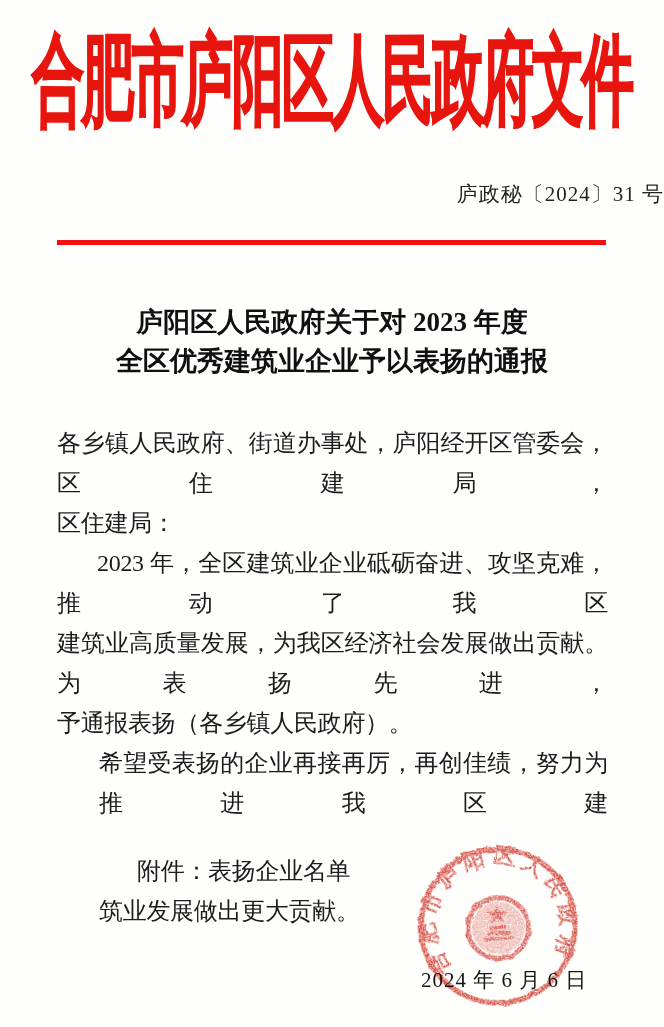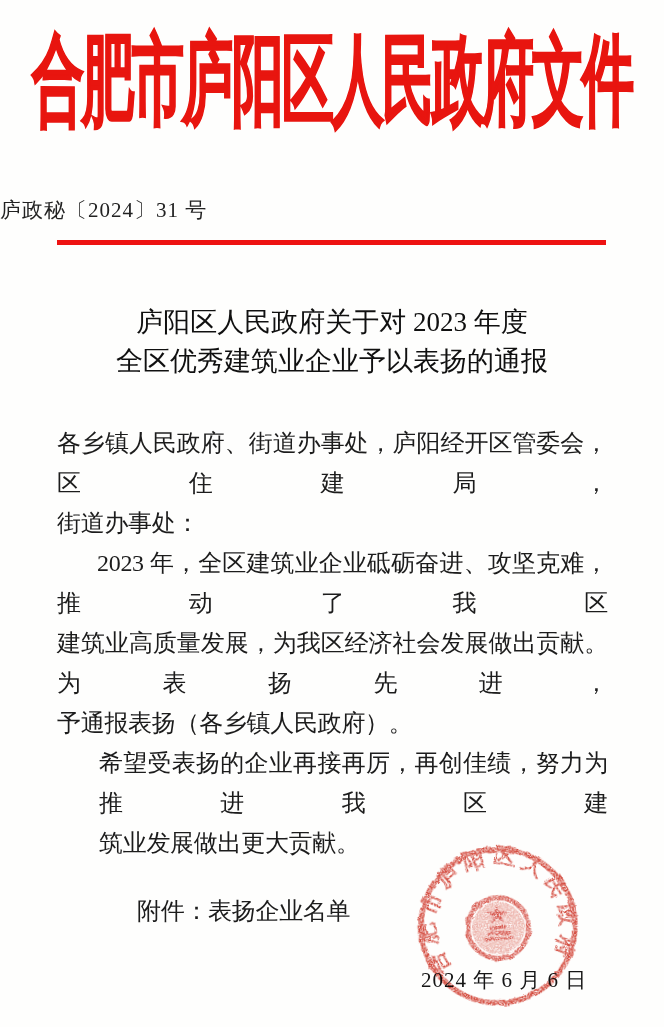--- a/index.html
+++ b/index.html
@@ -28,36 +28,36 @@
   .header-inner{
     display:inline-block;
     font-size:52px;font-weight:700;
     letter-spacing:-2px;
     transform:scaleY(1.9);
     transform-origin:top center;
     -webkit-text-stroke:1px var(--header-red);
   }
   
   .docnum{
-    position:absolute;top:196px;left:0;width:664px;
-    text-align:left;
+    position:absolute;top:180px;left:0;width:664px;
+    text-align:right;
     font-size:21px;letter-spacing:1px;
     color:#222;
   }
   
   .redline{
     position:absolute;top:240px;left:57px;
     width:549px;height:5px;
     background:var(--rule-red);
   }
   
   .title{
     position:absolute;top:303px;left:0;width:664px;
     text-align:center;
-    font-size:27px;font-weight:400;line-height:39px;
+    font-size:27px;font-weight:700;line-height:39px;
     color:#101010;
   }
   
   .body{
     position:absolute;top:423px;left:57px;width:551px;
     font-size:24px;line-height:40px;
     letter-spacing:-0.3px;
     color:var(--text);
   }
   .line{display:block;}
@@ -99,30 +99,30 @@
 
   <div class="redline"></div>
 
   <div class="title">
     <div class="title-line">庐阳区人民政府关于对 2023 年度</div>
     <div class="title-line">全区优秀建筑业企业予以表扬的通报</div>
   </div>
 
   <div class="body">
     <div class="line full">各乡镇人民政府、街道办事处，庐阳经开区管委会，区住建局，</div>
-    <div class="line">街道办事处：</div>
+    <div class="line">区住建局：</div>
 
     <div class="line full indent2">2023 年，全区建筑业企业砥砺奋进、攻坚克难，推动了我区</div>
     <div class="line full">建筑业高质量发展，为我区经济社会发展做出贡献。为表扬先进，</div>
     <div class="line">予通报表扬（各乡镇人民政府）。</div>
 
     <div class="line full pindent">希望受表扬的企业再接再厉，再创佳绩，努力为推进我区建</div>
+    <div class="line attachment">附件：表扬企业名单</div>
+
     <div class="line pindent">筑业发展做出更大贡献。</div>
-
-    <div class="line attachment">附件：表扬企业名单</div>
   </div>
 
   <div class="date">2024 年 6 月 6 日</div>
 
   <svg class="seal" viewBox="0 0 170 170" xmlns="http://www.w3.org/2000/svg">
     <defs>
       <filter id="stamp" x="-15%" y="-15%" width="130%" height="130%">
         <feTurbulence type="fractalNoise" baseFrequency="0.12" numOctaves="2" seed="4" result="warp"></feTurbulence>
         <feDisplacementMap in="SourceGraphic" in2="warp" scale="4" result="disp"></feDisplacementMap>
         <feTurbulence type="fractalNoise" baseFrequency="0.7" numOctaves="3" seed="11" result="speck"></feTurbulence>

